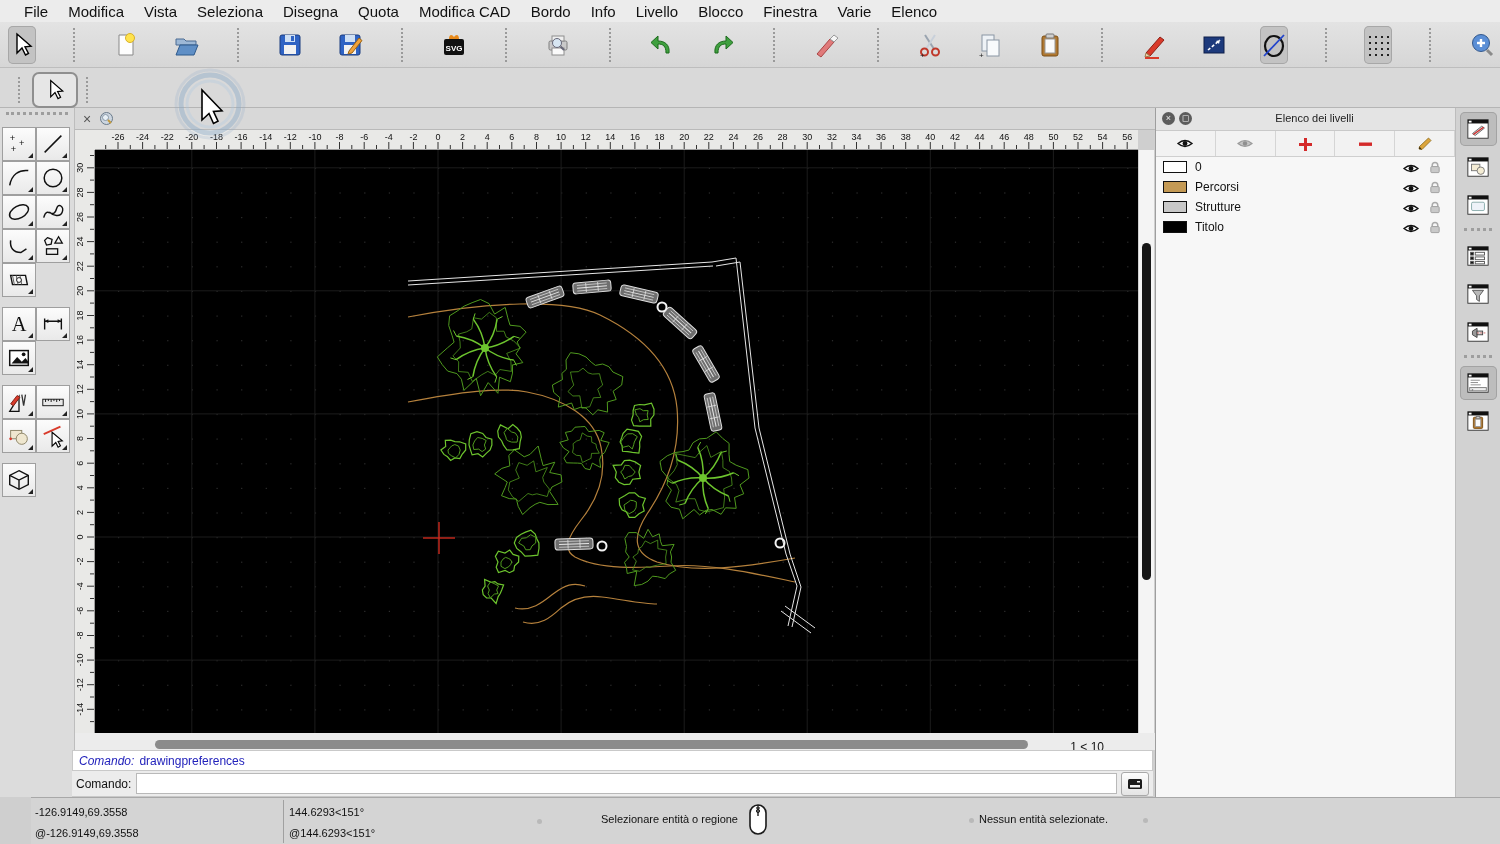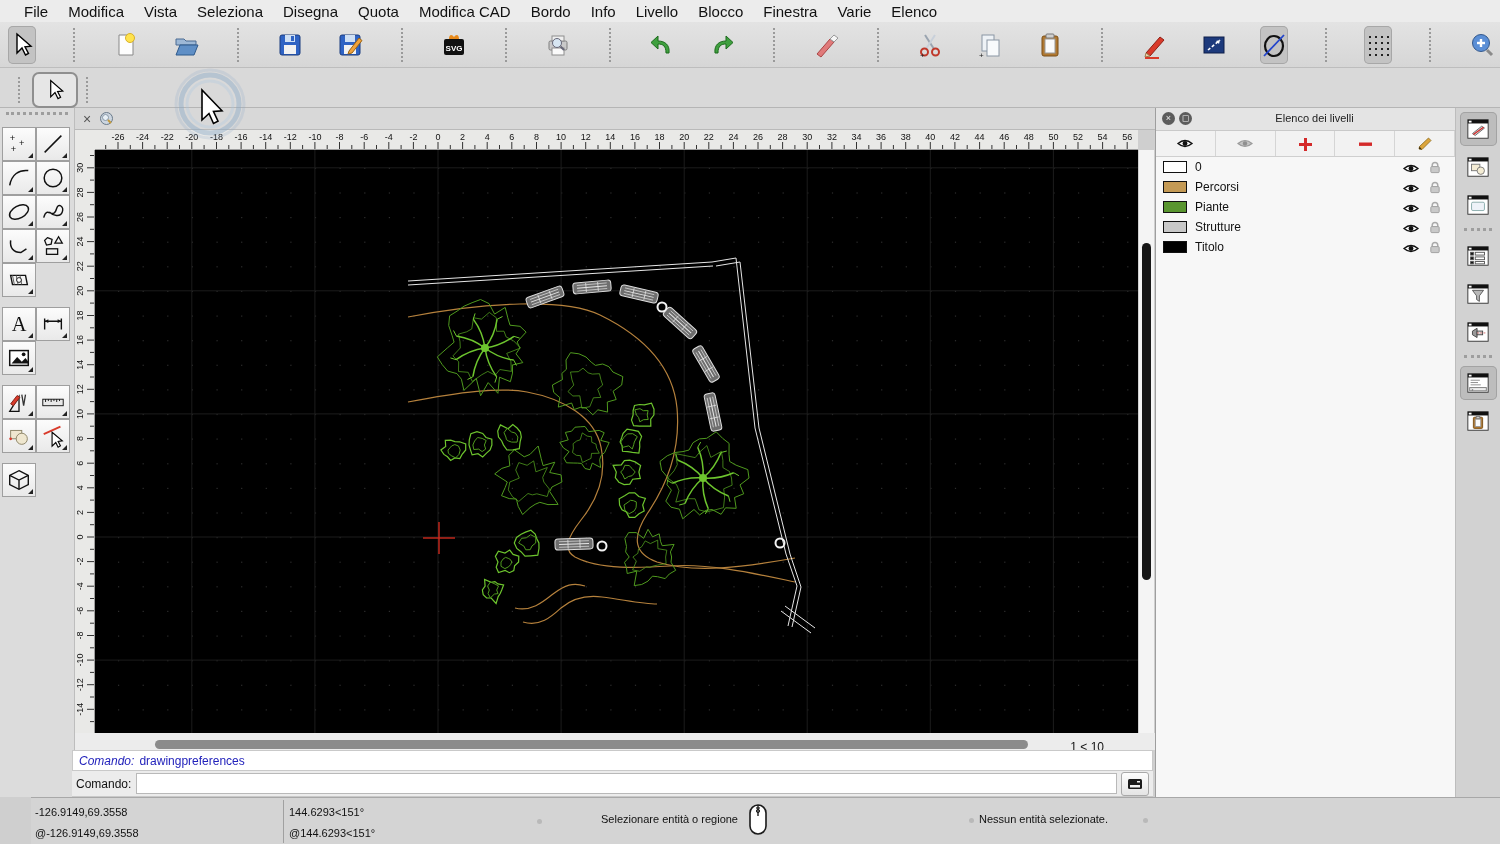--- a/index.html
+++ b/index.html
@@ -1860,32 +1860,20 @@
         <span class="lr-eye"><svg viewBox="0 0 16 13" width="16" height="13">
             <path d="M1,6.5 Q8,0.5 15,6.5 Q8,12.5 1,6.5 Z" fill="none" stroke="#111" stroke-width="1.4"></path>
             <circle cx="8" cy="6.5" r="2.4" fill="#111"></circle>
           </svg></span>
         <span class="lr-lock"><svg viewBox="0 0 16 14" width="15" height="14">
             <path d="M5,6 v-1.5 a3,3 0 0 1 6,0 V6" fill="none" stroke="#a9a9a9" stroke-width="1.6"></path>
             <rect x="3.5" y="6" width="9" height="6.5" rx="1" fill="#c9c9c9" stroke="#9e9e9e"></rect>
           </svg></span>
       </div>
       <div class="layer-row">
-        <div class="swatch" style="background:#5a9630"></div>
-        <span class="lname">Piante</span>
-        <span class="lr-eye"><svg viewBox="0 0 16 13" width="16" height="13">
-            <path d="M1,6.5 Q8,0.5 15,6.5 Q8,12.5 1,6.5 Z" fill="none" stroke="#111" stroke-width="1.4"></path>
-            <circle cx="8" cy="6.5" r="2.4" fill="#111"></circle>
-          </svg></span>
-        <span class="lr-lock"><svg viewBox="0 0 16 14" width="15" height="14">
-            <path d="M5,6 v-1.5 a3,3 0 0 1 6,0 V6" fill="none" stroke="#a9a9a9" stroke-width="1.6"></path>
-            <rect x="3.5" y="6" width="9" height="6.5" rx="1" fill="#c9c9c9" stroke="#9e9e9e"></rect>
-          </svg></span>
-      </div>
-      <div class="layer-row">
         <div class="swatch" style="background:#c8c8c8"></div>
         <span class="lname">Strutture</span>
         <span class="lr-eye"><svg viewBox="0 0 16 13" width="16" height="13">
             <path d="M1,6.5 Q8,0.5 15,6.5 Q8,12.5 1,6.5 Z" fill="none" stroke="#111" stroke-width="1.4"></path>
             <circle cx="8" cy="6.5" r="2.4" fill="#111"></circle>
           </svg></span>
         <span class="lr-lock"><svg viewBox="0 0 16 14" width="15" height="14">
             <path d="M5,6 v-1.5 a3,3 0 0 1 6,0 V6" fill="none" stroke="#a9a9a9" stroke-width="1.6"></path>
             <rect x="3.5" y="6" width="9" height="6.5" rx="1" fill="#c9c9c9" stroke="#9e9e9e"></rect>
           </svg></span>

